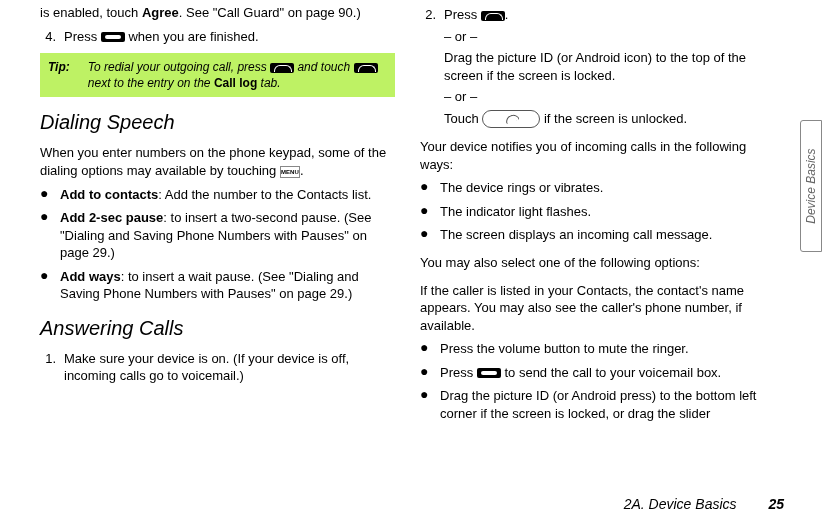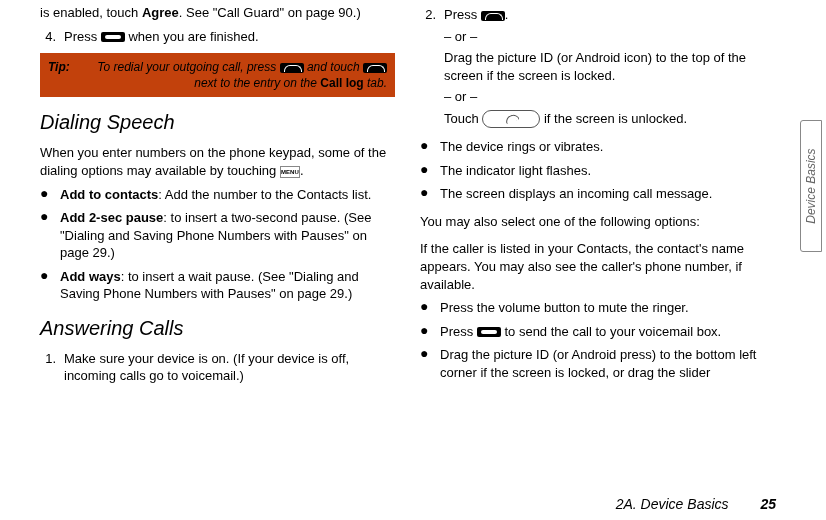--- a/index.html
+++ b/index.html
@@ -26,28 +26,27 @@
   }
   p { margin: 4px 0; }
   .bold { font-weight: bold; }
   .step { display: flex; gap: 8px; margin: 6px 0; }
   .step-num { width: 16px; text-align: right; flex-shrink: 0; }
   .step-body { flex: 1; }
   .bullet { display: flex; gap: 8px; margin: 6px 0; }
   .bullet-mark { width: 12px; flex-shrink:0; }
   .bullet-body { flex: 1; }
   .tip-box {
-    background: #c2410c;
+    background: #bef264;
     padding: 6px 8px;
     font-style: italic;
     font-size: 12px;
     margin: 8px 0;
     display: flex;
-    gap: 8px;
-    text-align: right;
+    gap: 18px;
   }
   .tip-label { font-weight: bold; font-style: italic; flex-shrink: 0; }
   h2 {
     font-style: italic;
     font-weight: normal;
     font-size: 20px;
     margin: 12px 0 8px 0;
   }
   .icon-end {
     display: inline-block;
@@ -87,21 +86,21 @@
   .side-tab{
     position:absolute; right:4px; top:120px; height:130px; width:20px;
     border:1px solid #888; border-radius:3px 0 0 3px;
     display:flex; align-items:center; justify-content:center;
   }
   .side-tab span{
     transform: rotate(-90deg); white-space: nowrap; font-style:italic;
     font-size:12px; color:#666;
   }
   .footer{
-    position:absolute; bottom:6px; right:50px; font-style:italic;
+    position:absolute; bottom:6px; right:42px; font-style:italic;
     font-size:14px;
   }
   .footer .pnum{ font-weight:bold; font-style:italic; margin-left:28px;}
 </style>
 </head>
 <body>
 
 <div class="page">
   <div class="col">
     <p>
@@ -155,20 +154,21 @@
       <div class="step-num">2.</div>
       <div class="step-body">
         <p style="margin-top:0"><span>Press </span><span class="icon-send"></span><span>.</span></p>
         <p>– or –</p>
         <p>Drag the picture ID (or Android icon) to the top of the screen if the screen is locked.</p>
         <p>– or –</p>
         <p><span>Touch </span><span class="icon-call-oval"></span><span> if the screen is unlocked.</span></p>
       </div>
     </div>
 
+    <p>Your device notifies you of incoming calls in the following ways:</p>
 
     <div class="bullet">
         <div class="bullet-mark big-dot">●</div>
         <div class="bullet-body">The device rings or vibrates.</div>
       </div>
     <div class="bullet">
         <div class="bullet-mark big-dot">●</div>
         <div class="bullet-body">The indicator light flashes.</div>
       </div>
     <div class="bullet">

